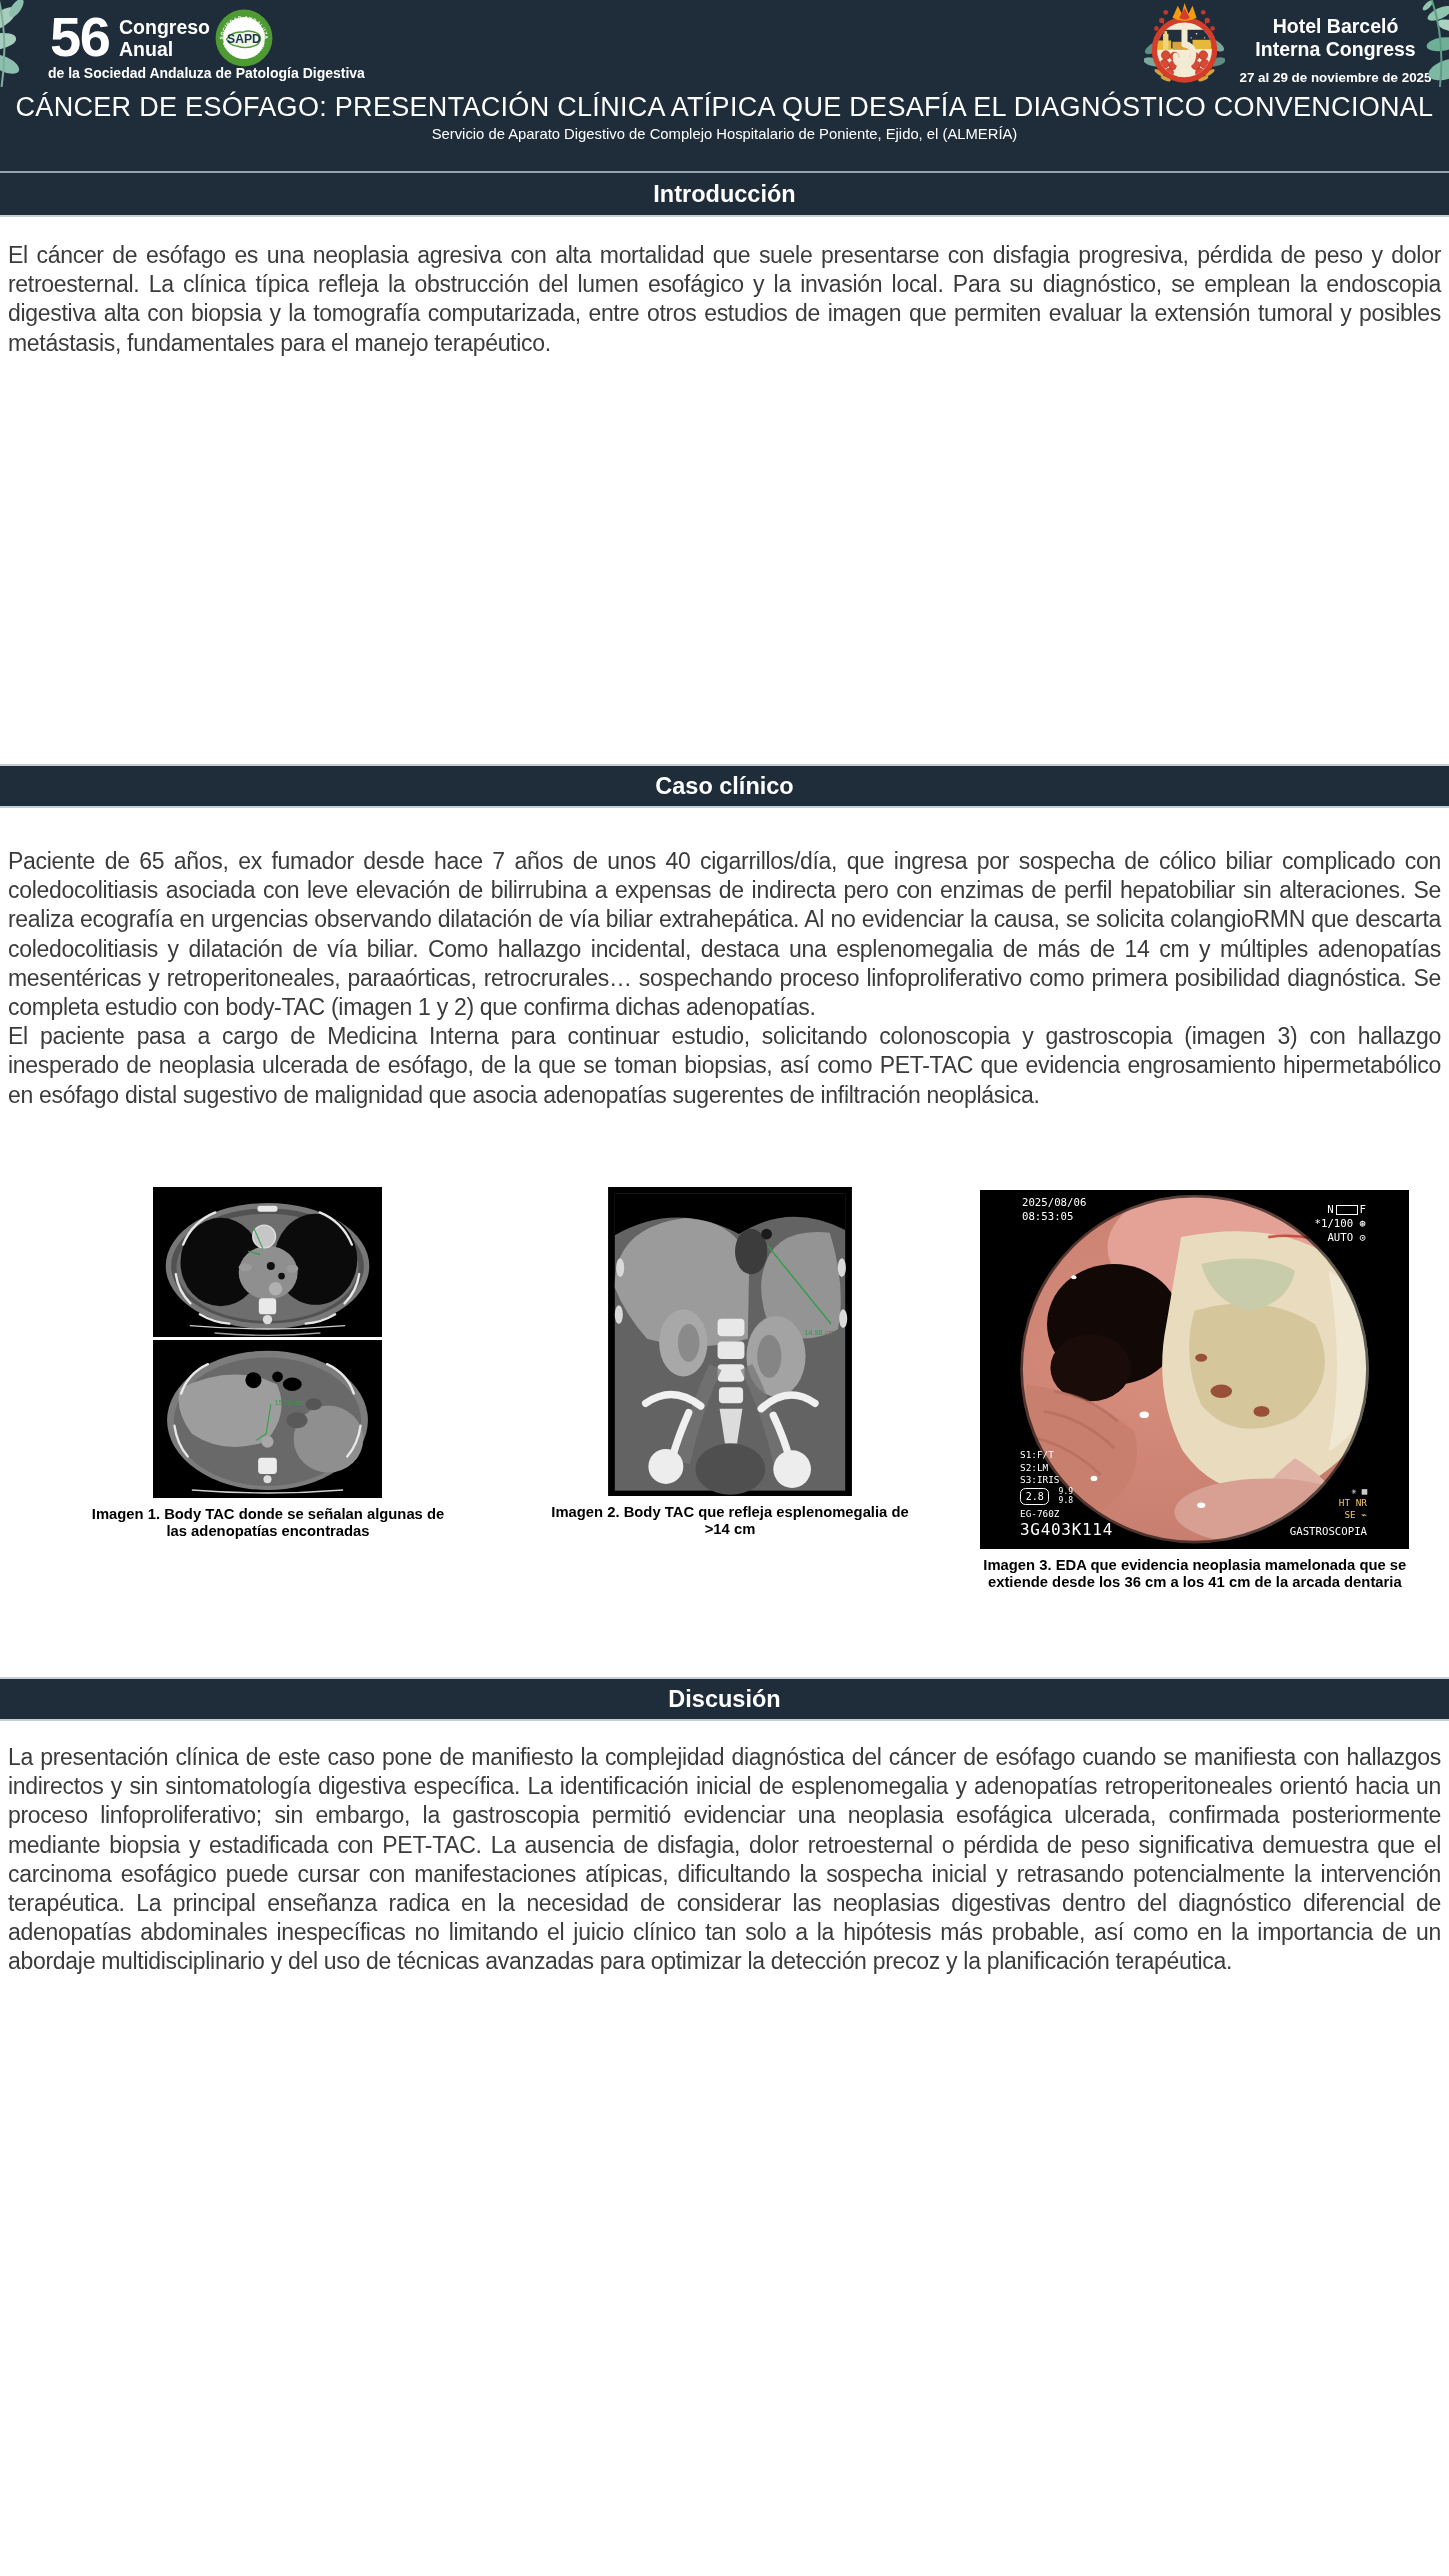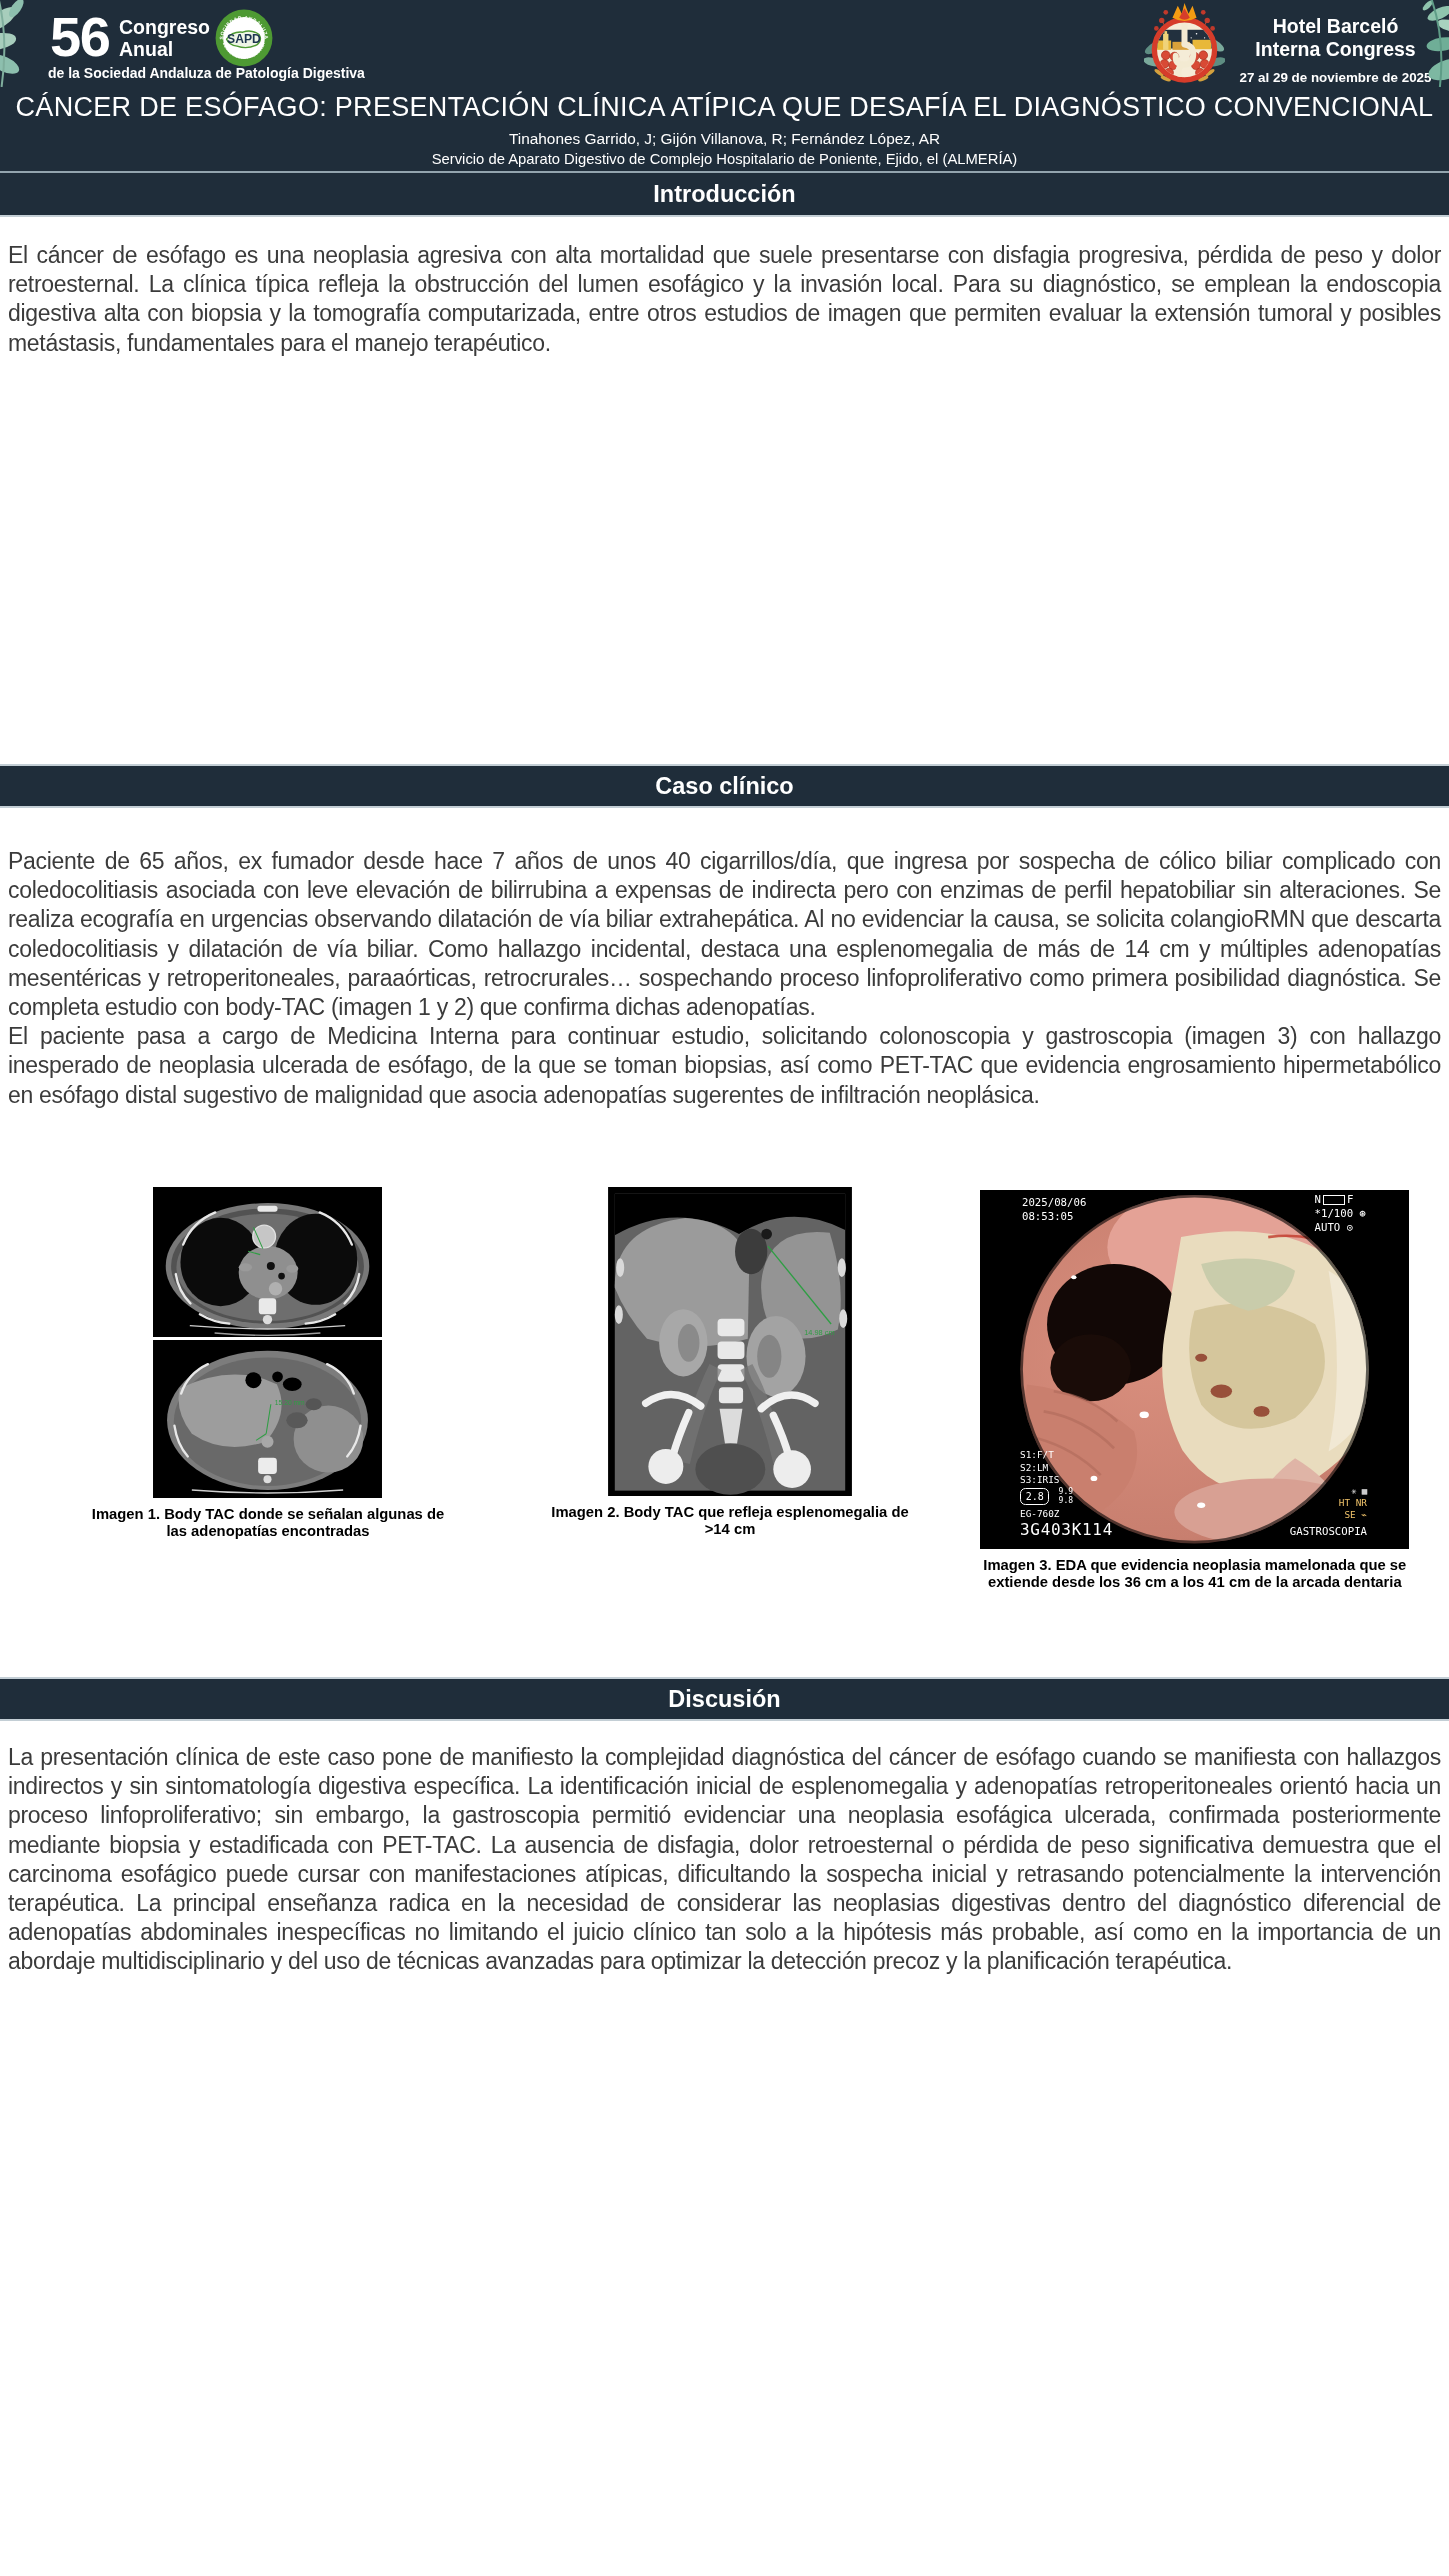--- a/index.html
+++ b/index.html
@@ -42,21 +42,21 @@
   #fig2{left:608px;width:244px;}
   #fig2 .fig-caption{width:376px;margin-left:-66px;}
   #fig3{left:980px;width:429px;top:2.7px;}
   #fig3 .fig-caption{width:443px;margin-left:-6.7px;}
   .ct{display:block;}
   
   .endo{position:relative;width:429px;height:359px;background:#000;}
   .endo svg{position:absolute;left:0;top:0;}
   .ov{position:absolute;color:#fff;font-family:"DejaVu Sans Mono",monospace;font-size:10.7px;line-height:1.3;}
   .ov-tl{left:42px;top:6.7px;}
-  .ov-tr{right:43px;top:3px;text-align:left;}
+  .ov-tr{right:43px;top:13px;text-align:right;}
   .ov-bl{left:40px;bottom:8px;}
   .ov-br{right:42px;bottom:9.4px;text-align:right;}
   .ov .big{font-size:16px;letter-spacing:0.7px;}
   .nf-box{display:inline-block;width:20px;height:8px;border:1.3px solid #fff;vertical-align:middle;margin:0 2px;}
   .zoom-box{display:inline-block;border:1.3px solid #fff;border-radius:5.4px;padding:0.7px 4.7px;font-size:10px;}
   .zoom-vals{display:inline-block;vertical-align:middle;font-size:8px;line-height:1.1;margin-left:2.7px;}
   
   .footer{height:82px;}
 </style>
 </head>
@@ -176,21 +176,20 @@
       <ellipse cx="56" cy="66" rx="24" ry="10" transform="rotate(-8 56 66)" fill="#6fae97"></ellipse>
       <ellipse cx="62" cy="104" rx="28" ry="14" transform="rotate(-18 62 104)" fill="#7db8a2"></ellipse>
       <ellipse cx="34" cy="8" rx="10" ry="4" transform="rotate(-45 34 8)"></ellipse>
     </g>
     <path d="M40,0 Q60,60 52,130" stroke="#5f9c87" stroke-width="3" fill="none"></path>
   </svg>
 </div>
 
 <div class="title-block dark">
   <div class="poster-title">CÁNCER DE ESÓFAGO: PRESENTACIÓN CLÍNICA ATÍPICA QUE DESAFÍA EL DIAGNÓSTICO CONVENCIONAL</div>
-  <div class="poster-authors">Tinahones Garrido, J; Gijón Villanova, R; Fernández López, AR</div>
   <div class="poster-affiliation">Servicio de Aparato Digestivo de Complejo Hospitalario de Poniente, Ejido, el (ALMERÍA)</div>
 </div>
 
 <div class="section-bar bar-first dark">Introducción</div>
 <div class="intro-body">
   <p class="body-text">El cáncer de esófago es una neoplasia agresiva con alta mortalidad que suele presentarse con disfagia progresiva, pérdida de peso y dolor retroesternal. La clínica típica refleja la obstrucción del lumen esofágico y la invasión local. Para su diagnóstico, se emplean la endoscopia digestiva alta con biopsia y la tomografía computarizada, entre otros estudios de imagen que permiten evaluar la extensión tumoral y posibles metástasis, fundamentales para el manejo terapéutico.</p>
 </div>
 
 <div class="section-bar dark">Caso clínico</div>
 <div class="caso-body">

